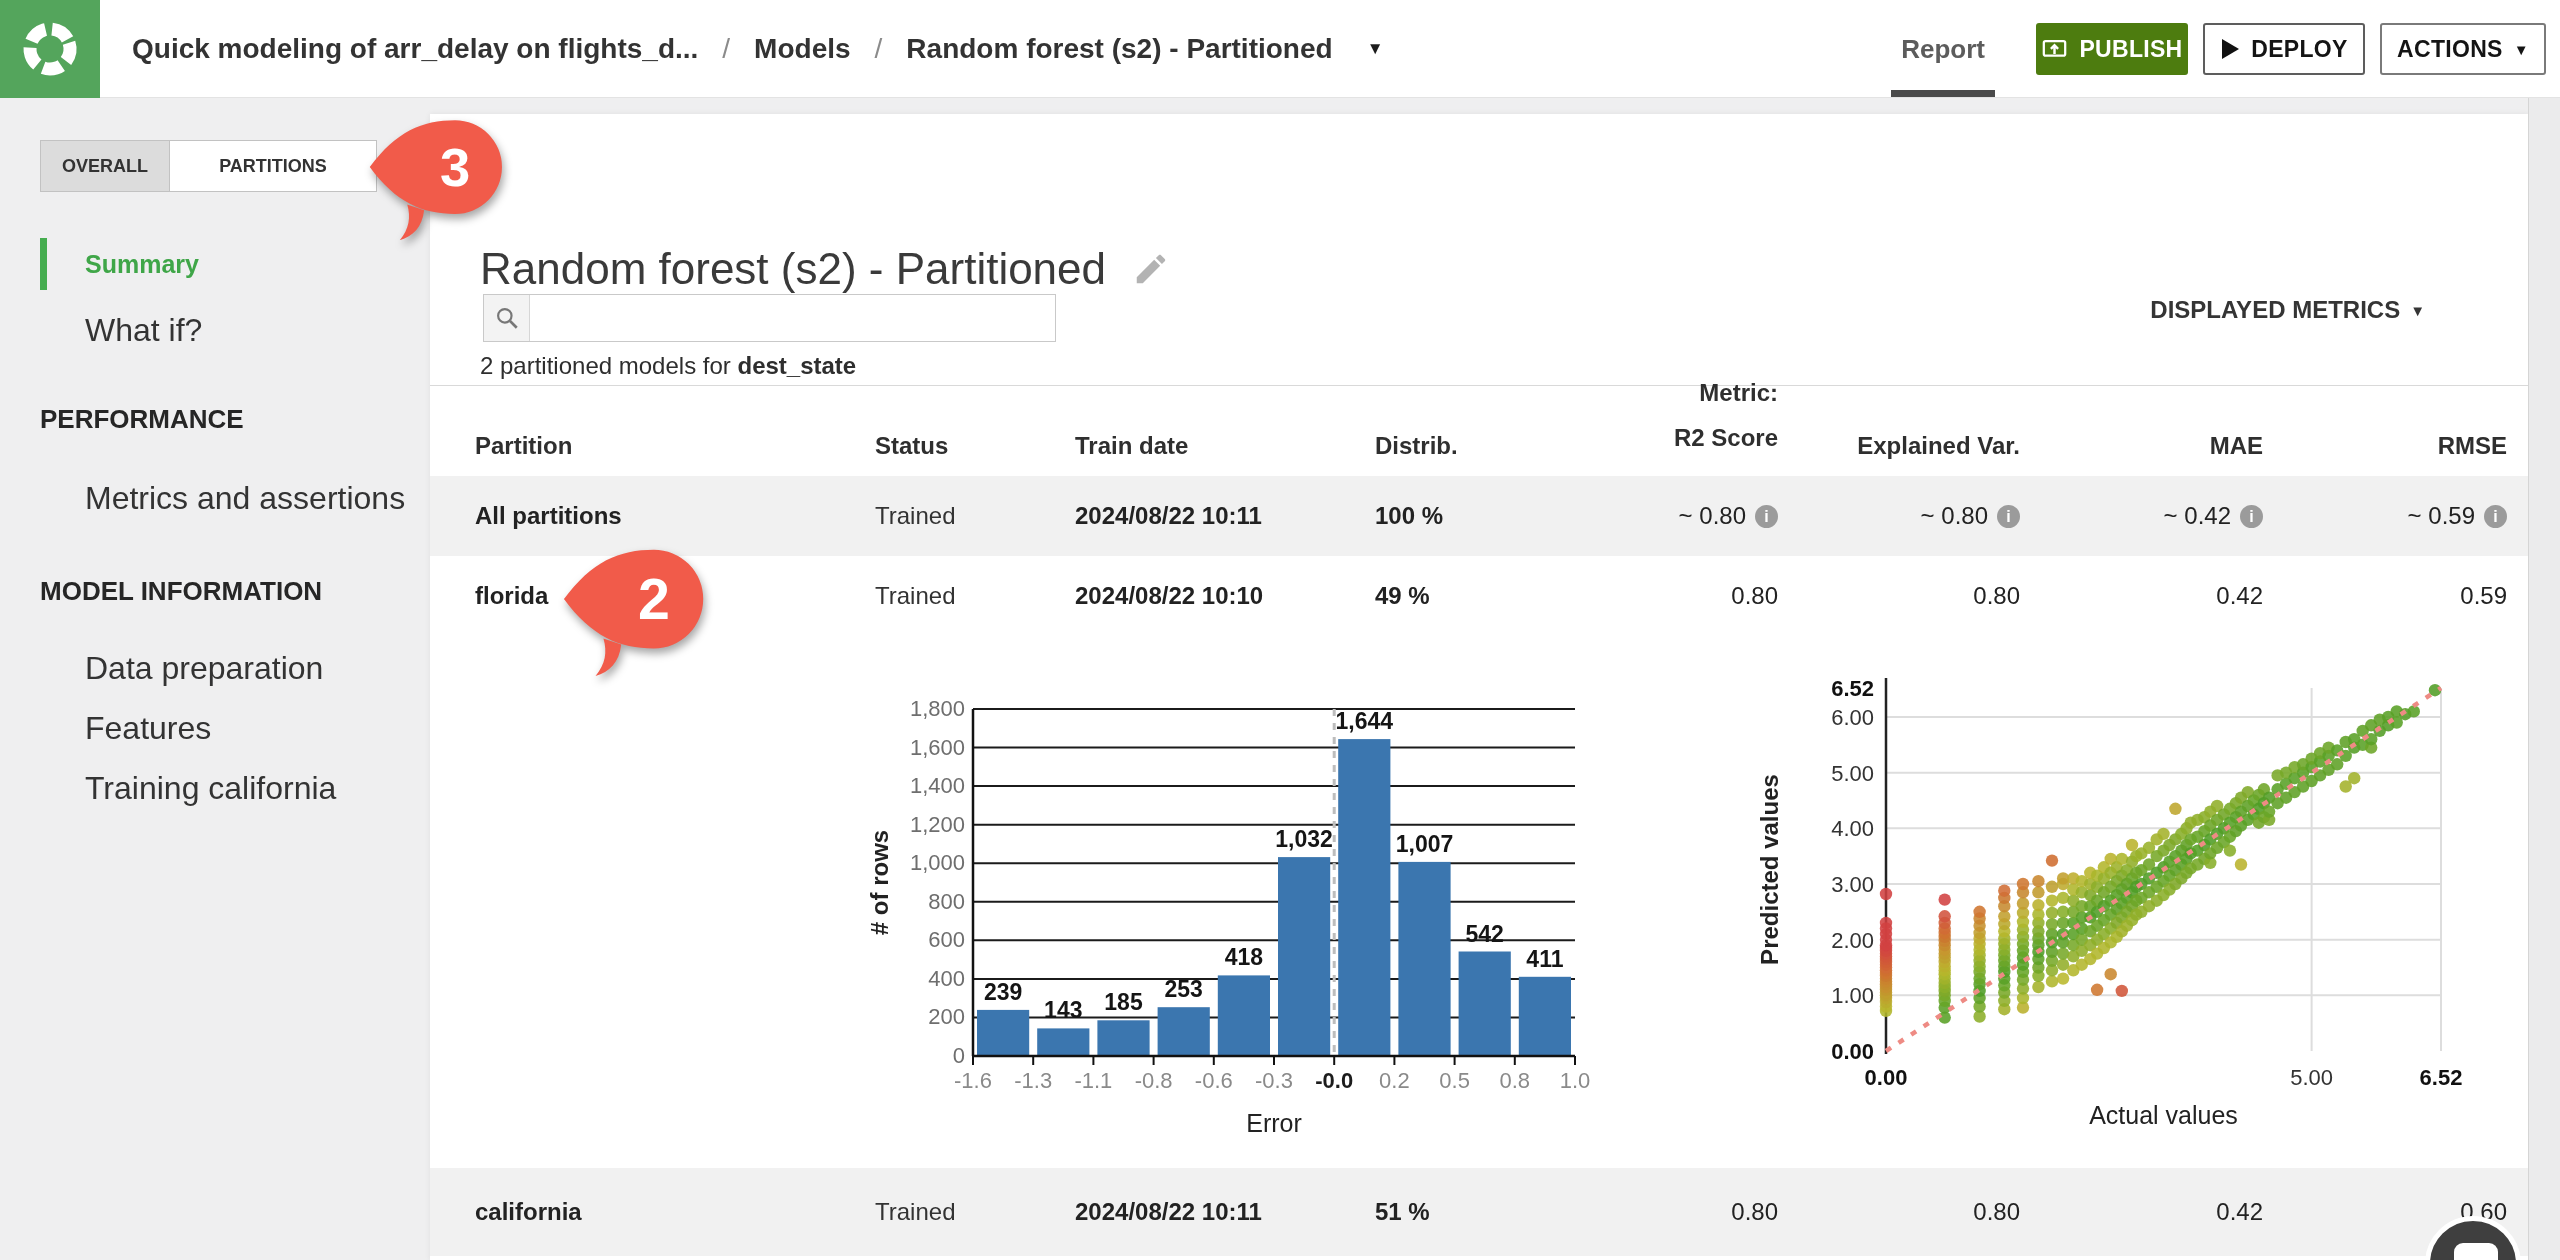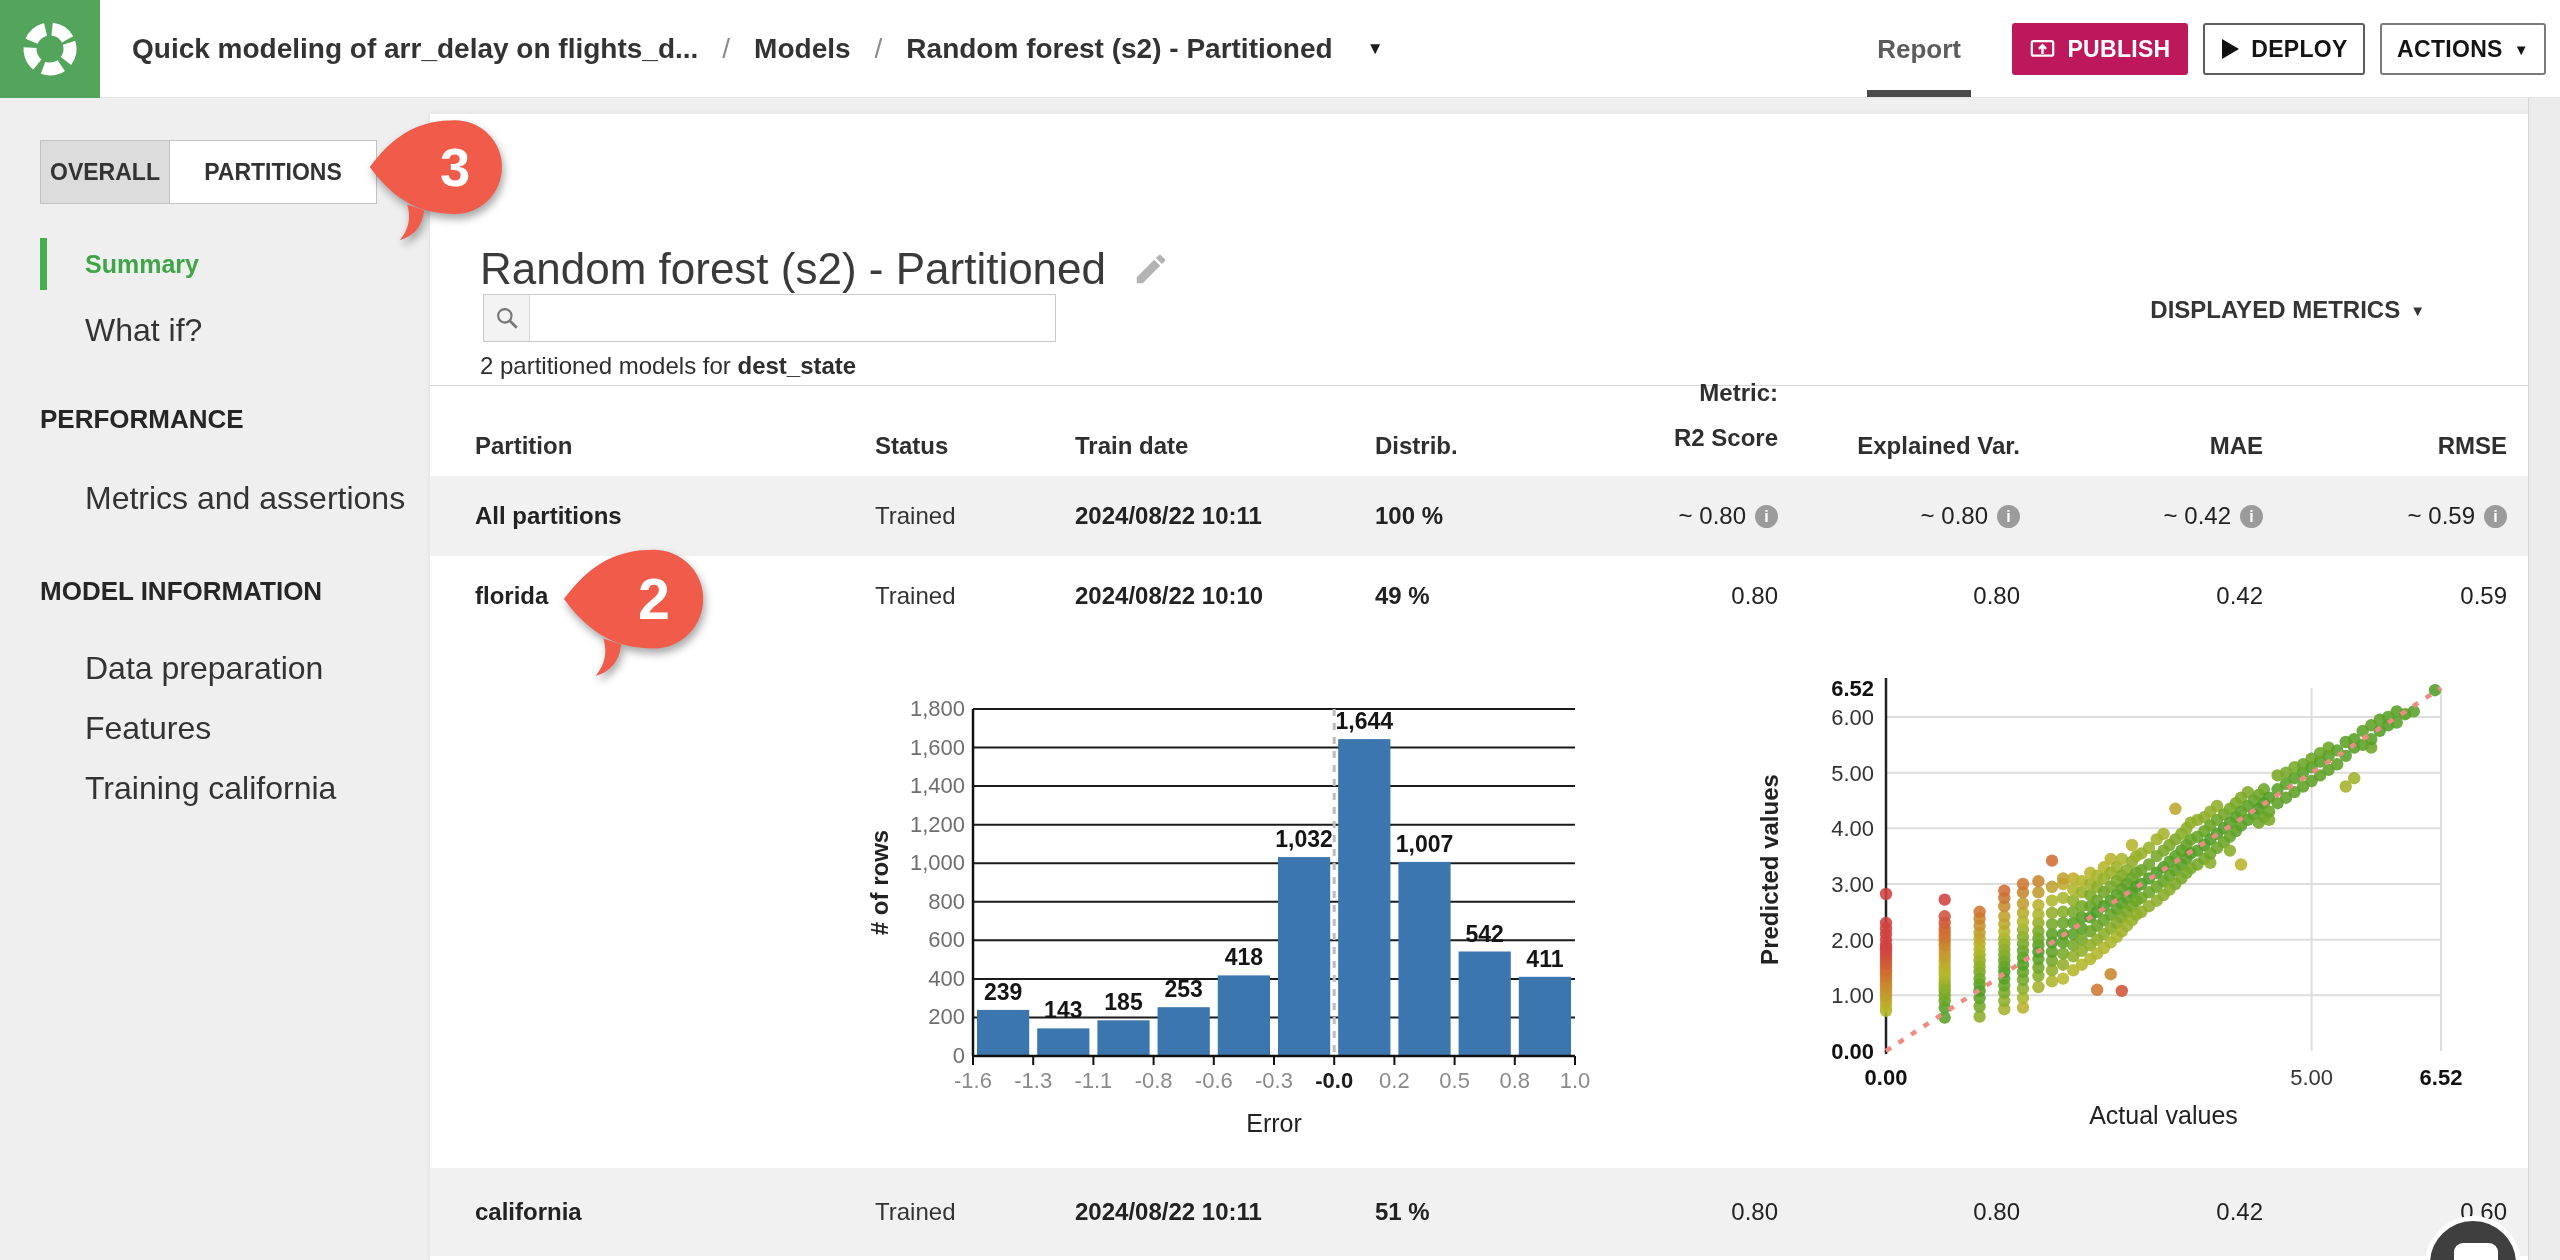--- a/index.html
+++ b/index.html
@@ -18,28 +18,28 @@
   .logo { position:absolute; left:0; top:0; width:100px; height:98px; background:#54a55c; display:flex; align-items:center; justify-content:center; }
   .crumbs { position:absolute; left:132px; top:0; height:98px; display:flex; align-items:center; gap:24px; font-size:28px; color:#333; white-space:nowrap; }
   .crumb-strong { font-weight:600; }
   .crumb-sep { color:#8b8b8b; font-weight:400; }
   .crumb-caret { font-size:17px; color:#1c1c1c; margin-left:10px; }
   .top-right { position:absolute; right:14px; top:23px; display:flex; align-items:center; gap:15px; }
   .report-wrap { position:relative; margin-right:28px; height:52px; display:flex; align-items:center; padding:0 8px; }
   .report-label { font-size:26px; font-weight:600; color:#5c5c5c; }
   .report-underline { position:absolute; left:-2px; right:-2px; top:67px; height:7px; background:#4a4a4a; }
   .btn { display:flex; align-items:center; justify-content:center; gap:11px; height:52px; border-radius:3px; font-weight:700; font-size:23px; letter-spacing:.3px; cursor:pointer; }
-  .btn-publish { width:176px; background:#be185d; color:#fff; border:none; }
+  .btn-publish { width:152px; background:#4d7c0f; color:#fff; border:none; }
   .btn-deploy { width:162px; background:#fff; border:2px solid #5d5d5d; color:#141414; }
   .btn-actions { width:166px; background:#fff; border:2px solid #7a7a7a; color:#141414; }
   .caret-down { font-size:15px; }
 
   
   .side-tabs { position:absolute; left:40px; top:140px; display:flex; z-index:4; }
-  .side-tab { height:64px; display:flex; align-items:center; justify-content:center; font-size:23px; font-weight:700; color:#333; border:1px solid #c2c2c2; cursor:pointer; }
+  .side-tab { height:52px; display:flex; align-items:center; justify-content:center; font-size:18px; font-weight:700; color:#333; border:1px solid #c2c2c2; cursor:pointer; }
   .tab-overall { width:130px; background:#dcdcdc; }
   .tab-partitions { width:207px; background:#fff; border-left:none; }
   .nav-sec { position:absolute; left:40px; font-size:26px; font-weight:700; color:#262626; }
   .nav-item { position:absolute; left:85px; font-size:32px; color:#333; cursor:pointer; }
   .nav-item.active { color:#3fa648; font-weight:700; font-size:25px; }
   .active-bar { position:absolute; left:40px; top:238px; width:7px; height:52px; background:#46ad50; }
 
   
   .panel { position:absolute; left:430px; top:114px; width:2098px; height:1146px; background:#fff; box-shadow:0 0 6px rgba(0,0,0,.07); }
   .gutter { position:absolute; left:2528px; top:98px; width:32px; height:1162px; background:#ebebec; border-left:1px solid #d5d5d5; }

